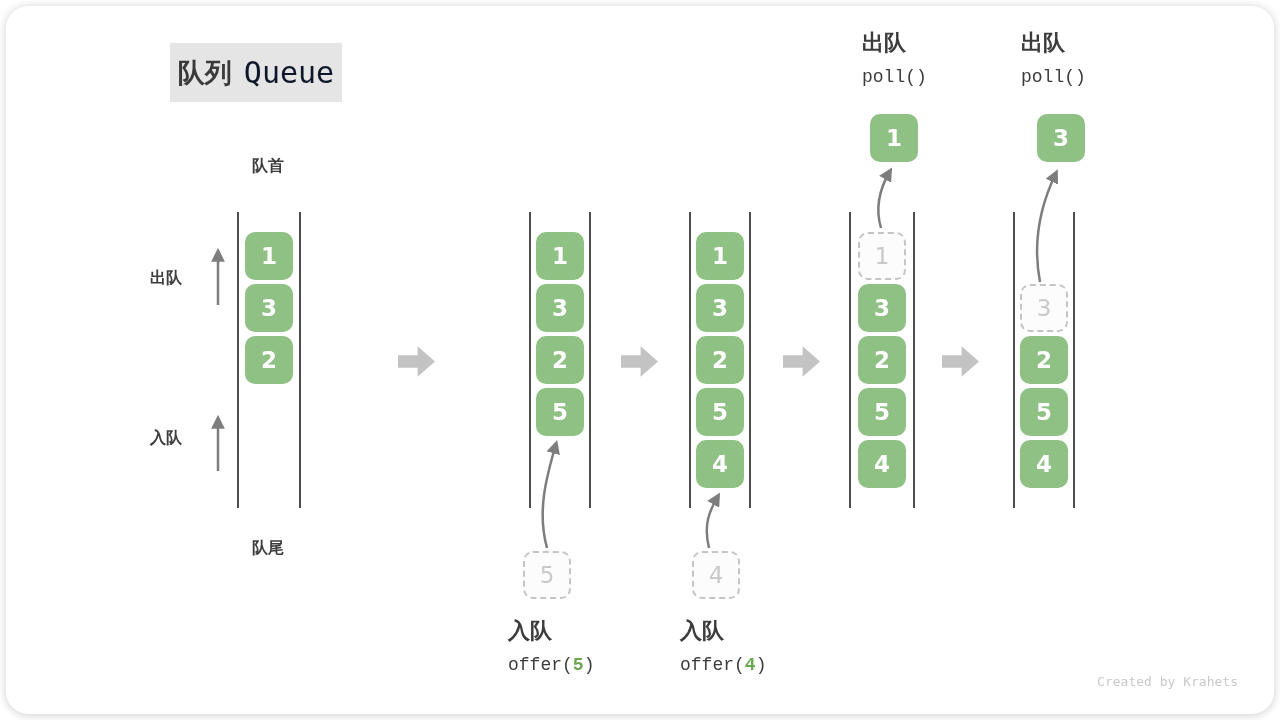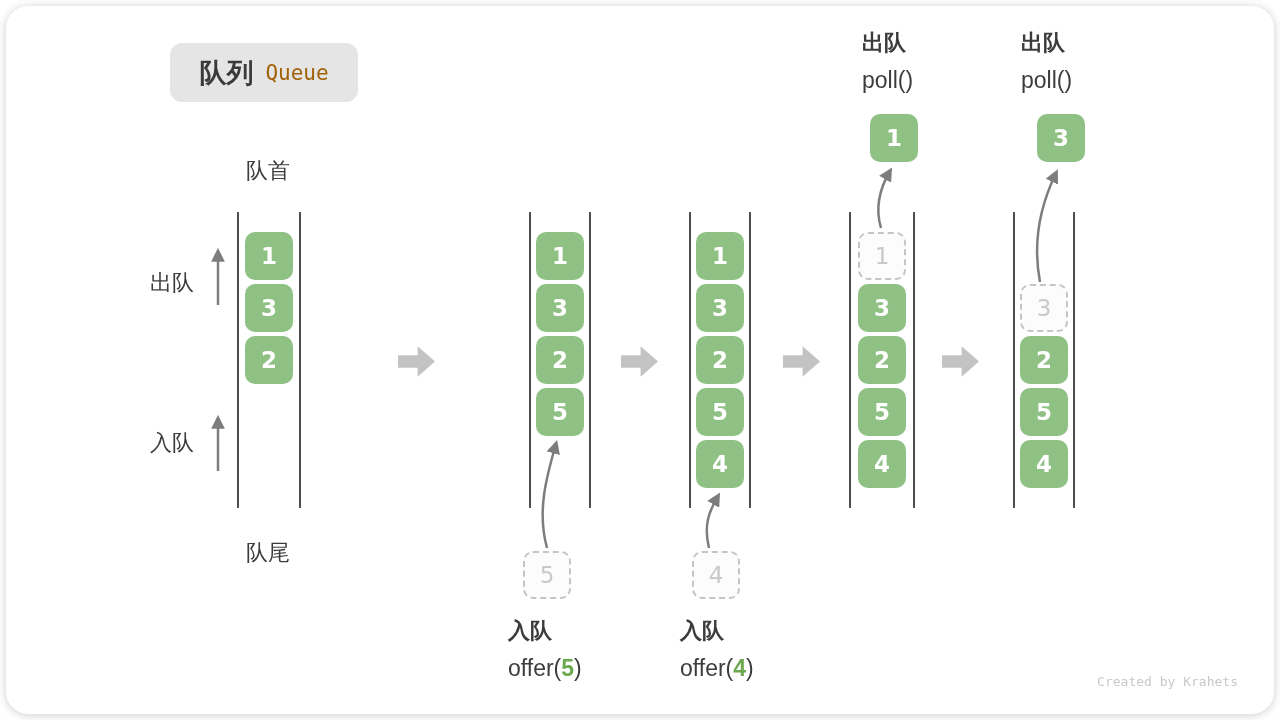--- a/index.html
+++ b/index.html
@@ -7,28 +7,28 @@
     position: relative; width: 1280px; height: 720px;
     font-family: "DejaVu Sans", sans-serif; overflow: hidden;
     color: #3c3c3c;
   }
   .card {
     position: absolute; left: 6px; top: 6px; right: 6px; bottom: 6px;
     background: #ffffff; border-radius: 22px;
     box-shadow: 0 1px 10px rgba(0,0,0,0.20);
   }
   .title-box {
-    position: absolute; left: 170px; top: 43px; width: 188px; height: 59px;
-    background: #e5e5e5; border-radius: 12px;
+    position: absolute; left: 170px; top: 43px; width: 172px; height: 59px;
+    background: #e5e5e5; border-radius: 0;
     display: flex; align-items: center; justify-content: center; gap: 12px;
   }
   .title-zh { font-size: 27px; font-weight: bold; color: #3a3a3a; }
-  .title-en { font-family: "DejaVu Sans Mono", monospace; font-size: 21px; color: #a16207; }
+  .title-en { font-family: "DejaVu Sans Mono", monospace; font-size: 30px; color: #0f172a; }
 
-  .cjk-label { position: absolute; font-size: 22px; font-weight: normal; color: #3c3c3c; }
+  .cjk-label { position: absolute; font-size: 16px; font-weight: bold; color: #3c3c3c; }
   .front-label { left: 237px; top: 156px; width: 62px; text-align: center; }
   .rear-label  { left: 237px; top: 538px; width: 62px; text-align: center; }
   .dequeue-label { left: 150px; top: 268px; }
   .enqueue-label { left: 150px; top: 428px; }
 
   .qline { position: absolute; top: 212px; height: 296px; width: 2px; background: #4d4d4d; }
 
   .qbox {
     position: absolute; width: 48px; height: 48px; border-radius: 10px;
     display: flex; align-items: center; justify-content: center;
@@ -41,21 +41,21 @@
   }
 
   .step-arrow {
     position: absolute; width: 37px; height: 33px; top: 345px;
     background: var(--arrow, #c3c3c3);
     clip-path: polygon(0 31%, 53% 31%, 53% 4%, 100% 50%, 53% 96%, 53% 69%, 0 69%);
   }
 
   .op-label { position: absolute; display: flex; flex-direction: column; gap: 9px; }
   .op-zh { font-size: 22px; font-weight: 600; color: #3c3c3c; }
-  .op-code { font-family: Liberation Sans, sans-serif; font-size: 23px; color: #3c3c3c; }
+  .op-code { font-family: Liberation Mono, monospace; font-size: 18px; color: #3c3c3c; }
   .op-code .arg { color: var(--codegreen, #6ba84f); font-weight: bold; }
 
   .op1 { left: 508px; top: 616px; }
   .op2 { left: 680px; top: 616px; }
   .poll1 { left: 862px; top: 28px; }
   .poll2 { left: 1021px; top: 28px; }
 
   .watermark {
     position: absolute; right: 42px; top: 674px;
     font-family: "DejaVu Sans Mono", monospace; font-size: 13px; color: #c9c9c9;

